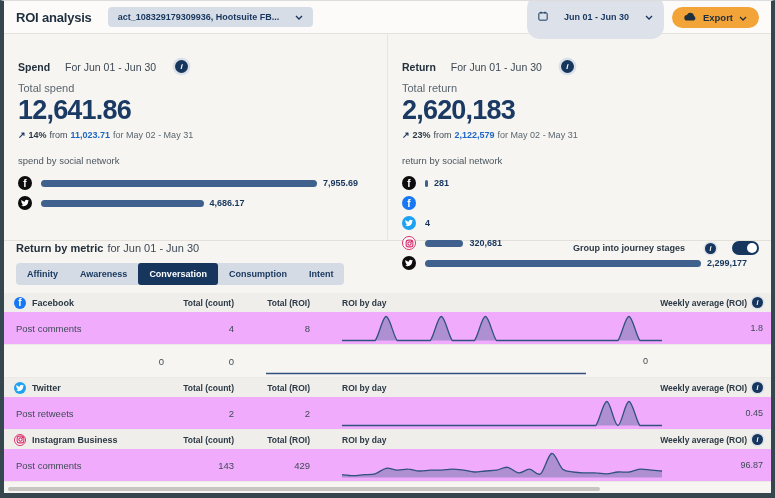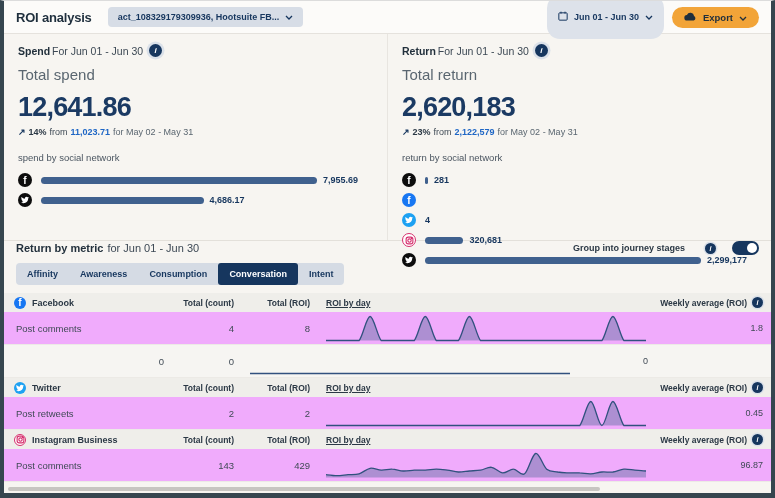--- a/index.html
+++ b/index.html
@@ -5,42 +5,42 @@
   * { margin:0; padding:0; box-sizing:border-box; }
   body { background:#e8e8e8; font-family:"Liberation Sans", sans-serif; }
   .screen{ width:775px; height:498px; position:relative; background:#f7f5f1;
     border-left:4px solid #36464f; border-right:4px solid #36464f; border-bottom:5px solid #36464f;
     border-top:1px solid #dcdcdc; overflow:hidden; }
 
   
   .topbar{ height:33px; background:#fcfbf9; border-bottom:1px solid #e5e2dd;
     display:flex; align-items:center; padding:0 12px; }
   .app-title{ font-size:13px; font-weight:bold; color:#1f2f3d; letter-spacing:-0.2px; }
-  .pill{ display:inline-flex; align-items:center; gap:6px; background:#d7dde6; border-radius:4px;
+  .pill{ display:inline-flex; align-items:center; gap:16px; background:#d7dde6; border-radius:4px;
     padding:5px 10px; font-size:9px; font-weight:bold; color:#16365e; cursor:pointer; border:none; }
   .account-pill{ margin-left:16px; }
   .right-controls{ margin-left:auto; display:flex; align-items:center; gap:8px; }
   .date-pill{ border-radius:13px; background:#dde2ea; padding:16px 11px; }
   .export-btn{ display:inline-flex; align-items:center; gap:6px; background:#f2a438; border:none;
     border-radius:13px; padding:5px 12px; font-size:9.5px; font-weight:bold; color:#1f2f3d;
     font-family:"Liberation Sans", sans-serif; cursor:pointer; }
   .chev{ display:inline-block; }
 
   
   .panels{ display:flex; height:206px; }
   .panel{ flex:1; padding:10px 14px 0 14px; position:relative; }
   .panel + .panel{ border-left:1px solid #e8e5e0; }
-  .panel-title-row{ display:flex; align-items:center; gap:2px; font-size:10.5px; color:#3c4854; }
+  .panel-title-row{ display:flex; align-items:center; gap:15px; font-size:10.5px; color:#3c4854;margin-top:16px; }
   .panel-title{ font-weight:bold; color:#22303c; }
   .info{ width:13px; height:13px; border-radius:50%; background:#16365e; color:#fff; font-size:8px;
     font-weight:bold; font-style:italic; display:inline-flex; align-items:center; justify-content:center;
     box-shadow:0 0 0 2.5px #dbe1e9; margin-left:4px; cursor:pointer; flex:0 0 13px; }
   .info.small{ width:11px; height:11px; font-size:7px; flex-basis:11px; box-shadow:0 0 0 1.5px #dbe1e9; }
-  .total-label{ font-size:15px; color:#5a6670; margin-top:9px; }
-  .total-value{ font-size:27px; font-weight:bold; color:#1b3a63; letter-spacing:-0.8px; margin-top:9px; }
+  .total-label{ font-size:11px; color:#5a6670; margin-top:9px; }
+  .total-value{ font-size:27px; font-weight:bold; color:#1b3a63; letter-spacing:-0.8px; margin-top:1px; }
   .change-line{ font-size:9px; color:#3f4a55; margin-top:4px; display:flex; gap:3px; align-items:center; }
   .change-arrow{ color:#16365e; font-weight:bold; }
   .change-pct{ font-weight:bold; color:#2b3845; }
   .prev-link{ color:#1e66c5; font-weight:bold; cursor:pointer; text-decoration:none; }
   .change-period{ color:#5a6670; }
   .by-network-label{ font-size:9.5px; color:#4a5560; margin-top:15px; margin-bottom:7px; }
   .bar-row{ display:flex; align-items:center; gap:9px; height:20px; }
   .net-icon{ width:14px; height:14px; border-radius:50%; flex:0 0 14px; display:flex;
     align-items:center; justify-content:center; overflow:hidden; }
   .net-icon .fb-f{ color:#fff; font-size:10px; font-weight:bold; line-height:1; margin-top:1px; }
@@ -63,21 +63,21 @@
   .tabs{ display:inline-flex; background:#d5dbe4; border-radius:4px; margin:6px 12px 8px 12px; overflow:hidden; }
   .tab{ padding:6px 11px; font-size:9px; font-weight:bold; color:#16365e; cursor:pointer; background:transparent; border:none; font-family:"Liberation Sans", sans-serif; }
   .tab.active{ background:#16365e; color:#fff; border-radius:3px; }
 
   
   .grid-cols{ display:grid; grid-template-columns:160px 70px 76px 346px 1fr; align-items:center; }
   .group-header{ height:19px; background:#efeeea; font-size:8.5px; font-weight:bold; color:#2b3845; }
   .g-name{ display:flex; align-items:center; gap:6px; padding-left:10px; font-size:9px; }
   .g-name .net-icon{ width:12px; height:12px; flex-basis:12px; }
   .c-num{ text-align:right; }
-  .c-spark{ padding-left:16px;text-decoration:underline; }
+  .c-spark{ padding-left:32px; }
   .c-weekly{ display:flex; justify-content:flex-end; align-items:center; gap:5px; padding-right:8px; text-align:right; }
   .t-row{ height:33px; background:#f0abfc; border-bottom:1px solid #eceae6; font-size:9.5px; color:#3f4a55; }
   .t-row.alt{ background:#f6f5f2; }
   .t-row .metric-name{ padding-left:12px; }
   .t-row .c-weekly{ font-size:9px; color:#3f4a55; }
   .spark-svg{ display:block; }
 
   .hscrollbar{ position:absolute; left:4px; right:4px; bottom:2px; height:4px; }
   .hscroll-thumb{ width:78%; height:4px; border-radius:2px; background:#c7c5c1; cursor:pointer; }
 </style>
@@ -249,22 +249,22 @@
       <span class="info small">i</span>
       <span class="toggle">
           <span class="knob"></span>
         </span>
     </div>
   </div>
 
   <div class="tabs" id="metric-tabs">
       <button class="tab">Affinity</button>
       <button class="tab">Awareness</button>
+      <button class="tab active">Conversation</button>
       <button class="tab">Consumption</button>
-      <button class="tab active">Conversation</button>
       <button class="tab">Intent</button>
     </div>
 
   <div id="metrics-table">
       <div class="grid-cols group-header">
         <div class="g-name">
           <span class="net-icon ni-facebook-blue">
             <span class="fb-f">f</span>
           </span>
           <span>Facebook</span>

